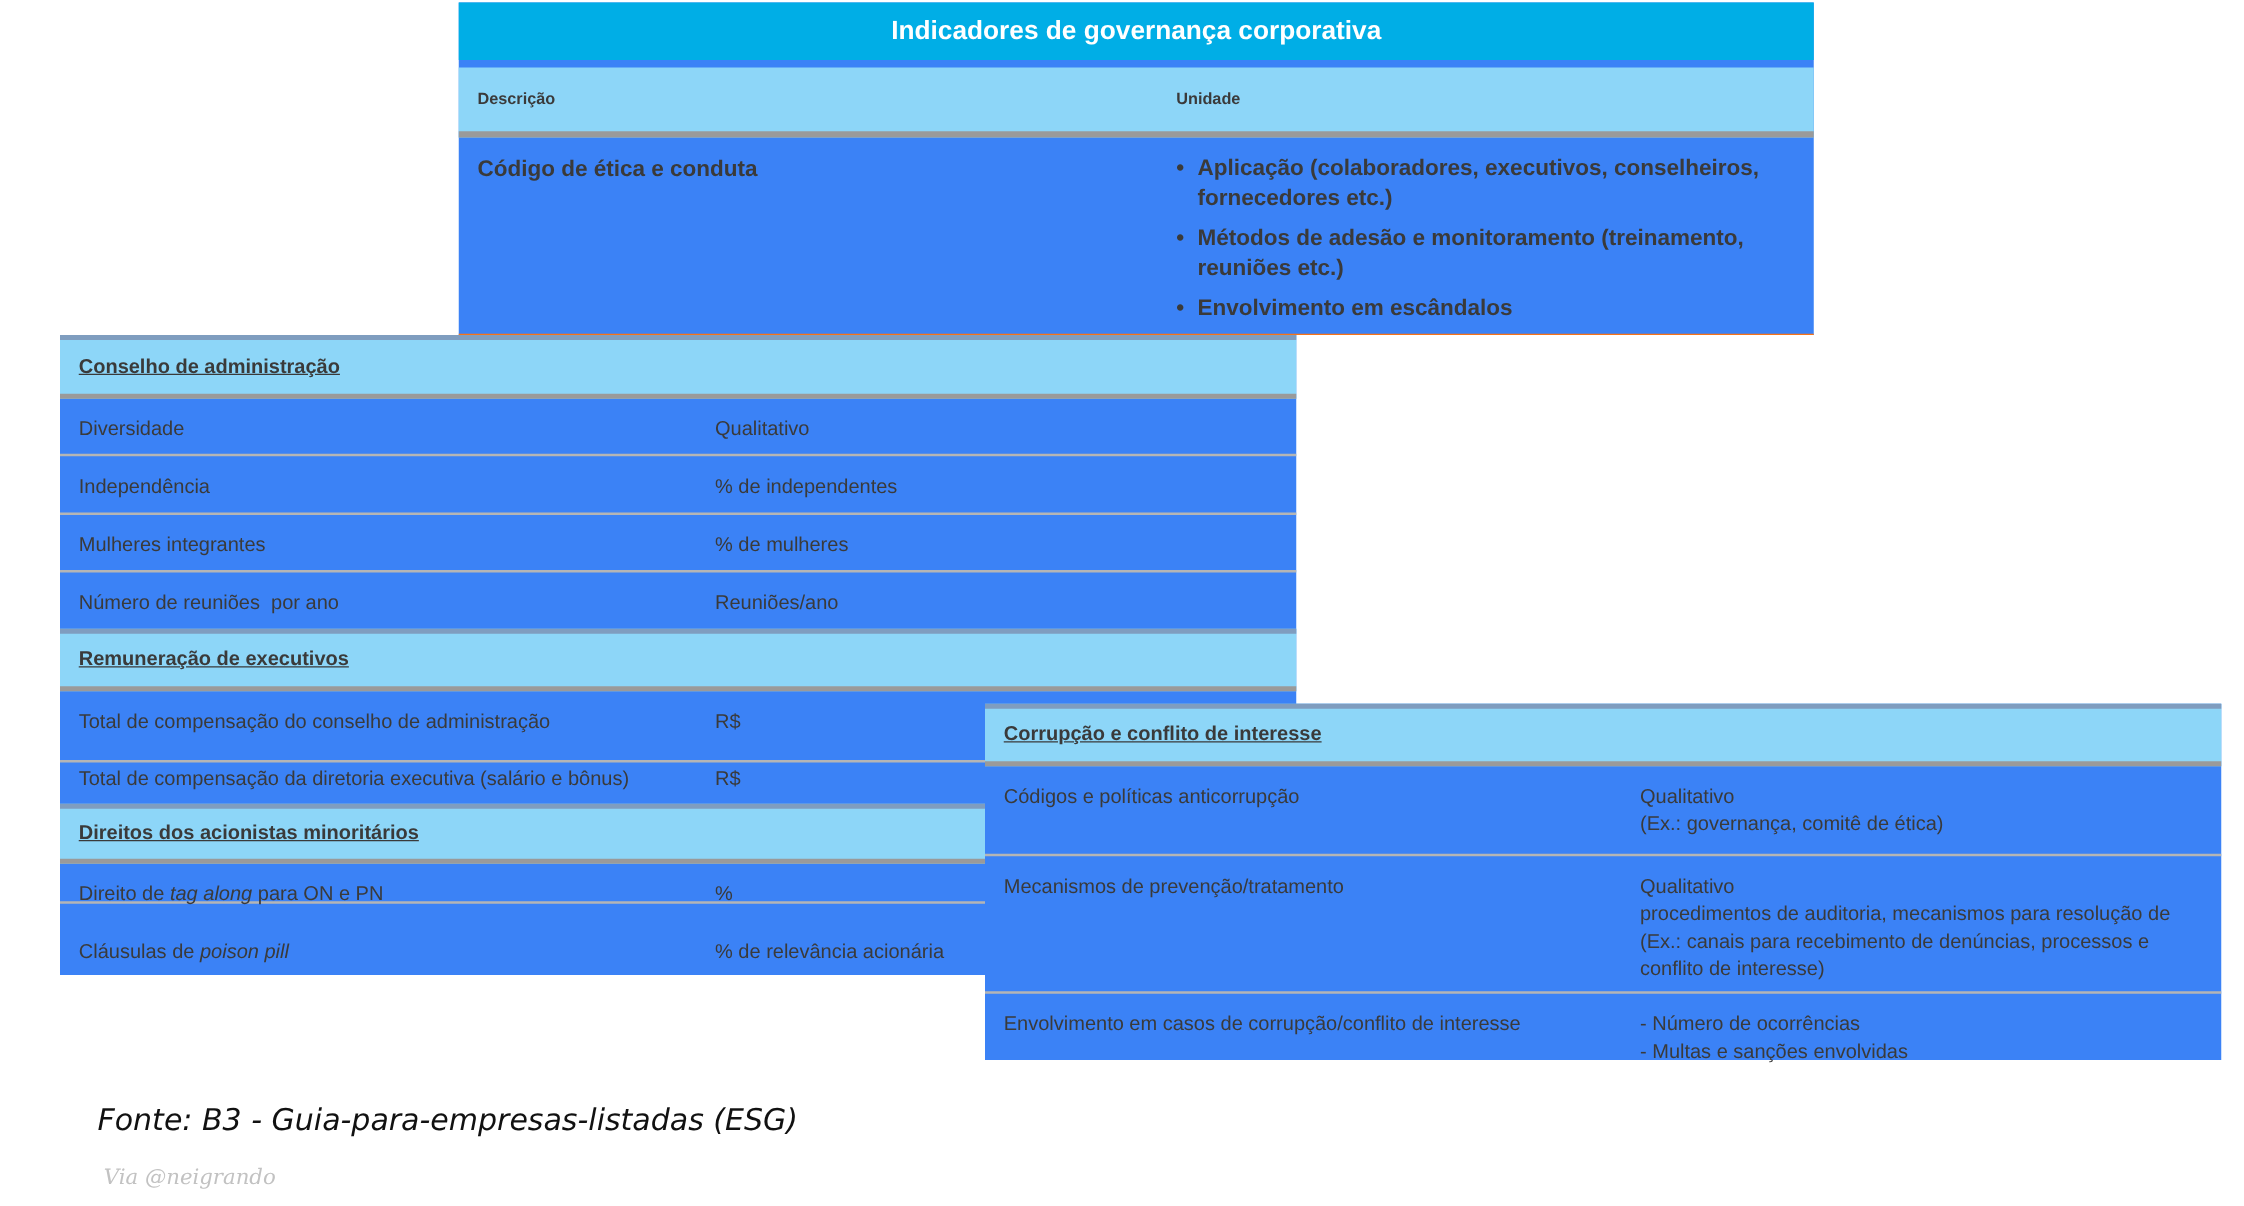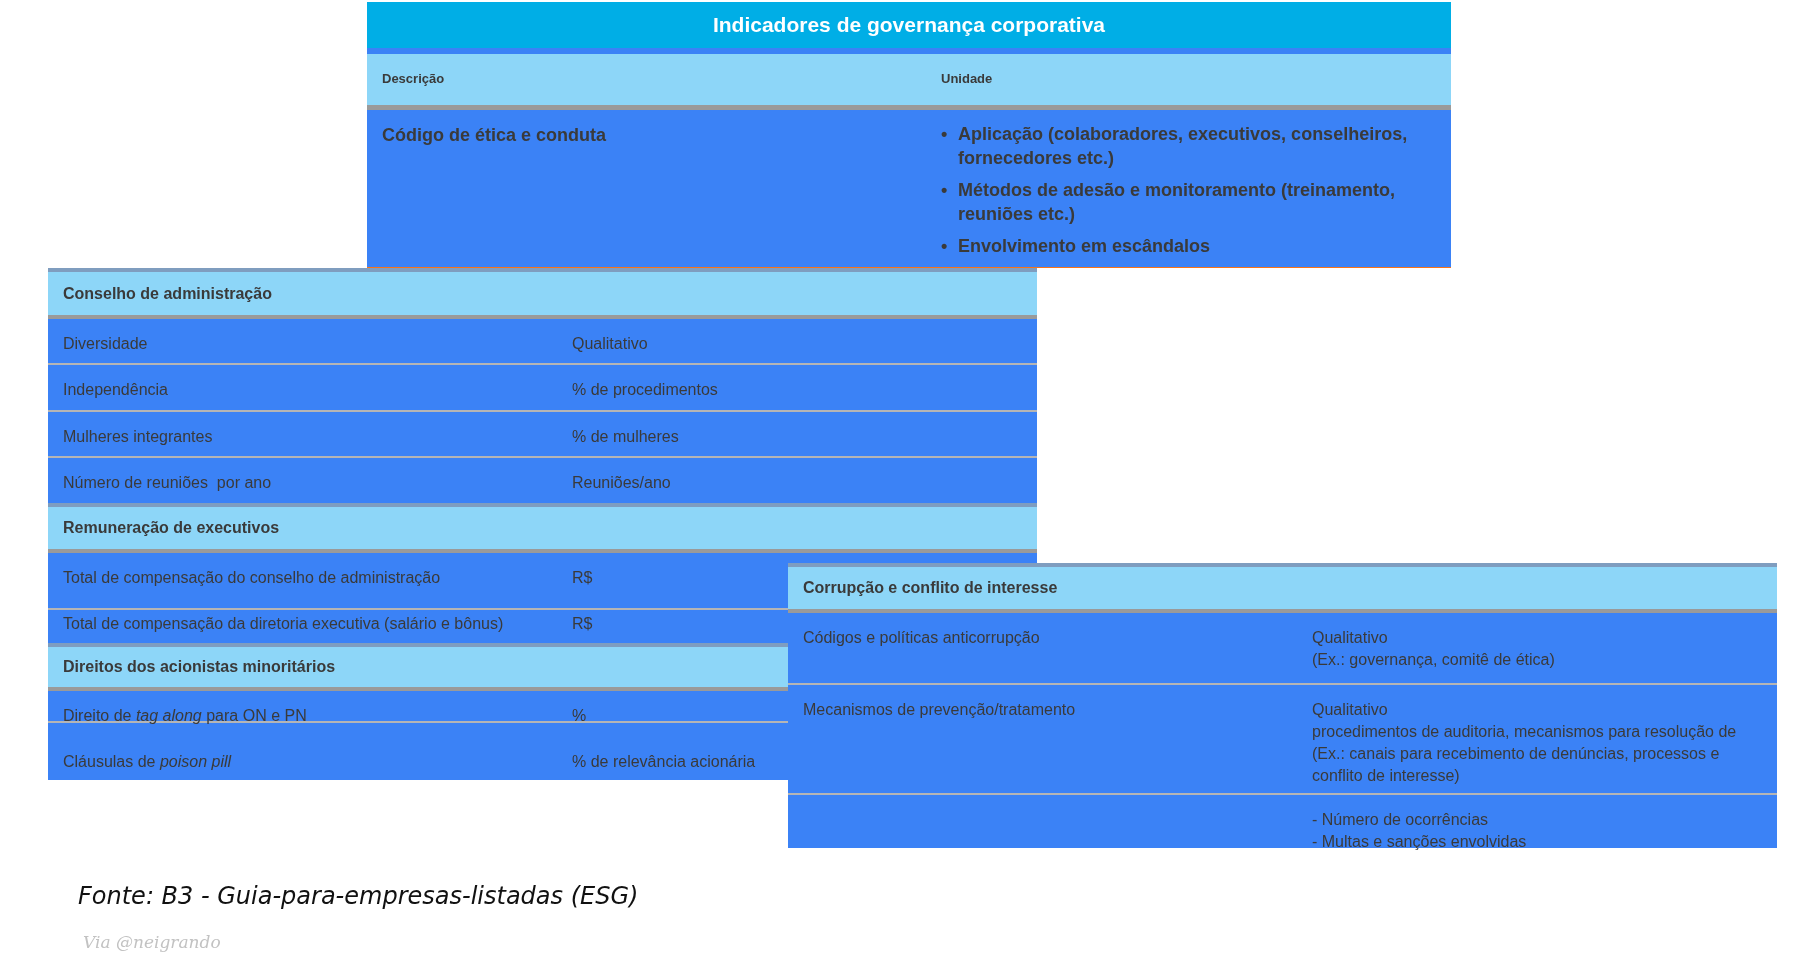--- a/index.html
+++ b/index.html
@@ -11,21 +11,21 @@
   }
   .panel { position: absolute; background: #3b82f6; }
   .sec-head {
     position: absolute; left: 0; right: 0;
     background: #8dd6f8;
     border-top: 4px solid #7f9dbf;
     border-bottom: 4px solid #9a9a9a;
     box-sizing: border-box;
     font-weight: bold; font-size: 16px; color: #3a3a3a;
     padding-left: 15px;
-    display: flex; align-items: center;
+    display: flex; align-items: center; text-decoration: underline;
   }
   .row {
     position: absolute; left: 0; right: 0;
     box-sizing: border-box;
     border-bottom: 2px solid #b5b5b5;
     font-size: 16px; color: #3a3a3a;
   }
   .row.last { border-bottom: none; }
   .cell { position: absolute; top: 14px; line-height: 22px; }
   .c1 { left: 15px; text-align: right; }
@@ -86,21 +86,21 @@
 </div>
 
 <div id="left" class="panel">
   <div class="sec-head" style="top:0;height:51px">Conselho de administração</div>
   <div class="row" style="top:51px;height:46px">
     <span class="cell c1">Diversidade</span>
     <span class="cell c2">Qualitativo</span>
   </div>
   <div class="row" style="top:97px;height:47px">
     <span class="cell c1">Independência</span>
-    <span class="cell c2">% de procedimentos</span>
+    <span class="cell c2">% de independentes</span>
   </div>
   <div class="row" style="top:144px;height:46px">
     <span class="cell c1">Mulheres integrantes</span>
     <span class="cell c2">% de mulheres</span>
   </div>
   <div class="row last" style="top:190px;height:45px">
     <span class="cell c1" style="white-space:pre">Número de reuniões  por ano</span>
     <span class="cell c2">Reuniões/ano</span>
   </div>
 
@@ -137,20 +137,21 @@
   <div class="row" style="top:122px;height:110px">
     <span class="cell c1">Mecanismos de prevenção/tratamento</span>
     <span class="cell c2">
       <div>Qualitativo</div>
       <div>procedimentos de auditoria, mecanismos para resolução de</div>
       <div>(Ex.: canais para recebimento de denúncias, processos e</div>
       <div>conflito de interesse)</div>
     </span>
   </div>
   <div class="row last" style="top:232px;height:53px">
+    <span class="cell c1">Envolvimento em casos de corrupção/conflito de interesse</span>
     <span class="cell c2">
       <div>- Número de ocorrências</div>
       <div>- Multas e sanções envolvidas</div>
     </span>
   </div>
 </div>
 
 <div class="source">Fonte: B3 - Guia-para-empresas-listadas (ESG)</div>
 <div class="via">Via @neigrando</div>
 

